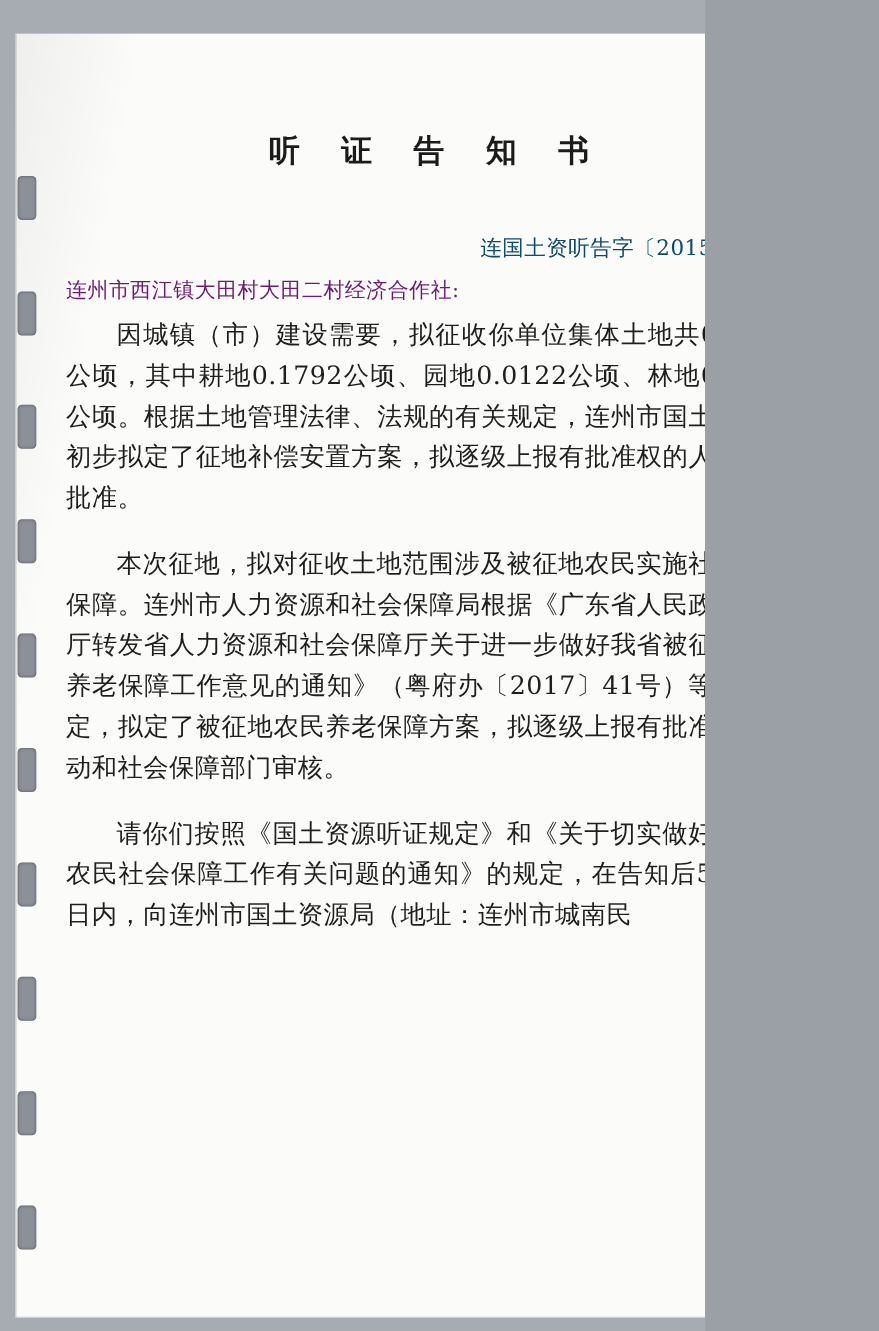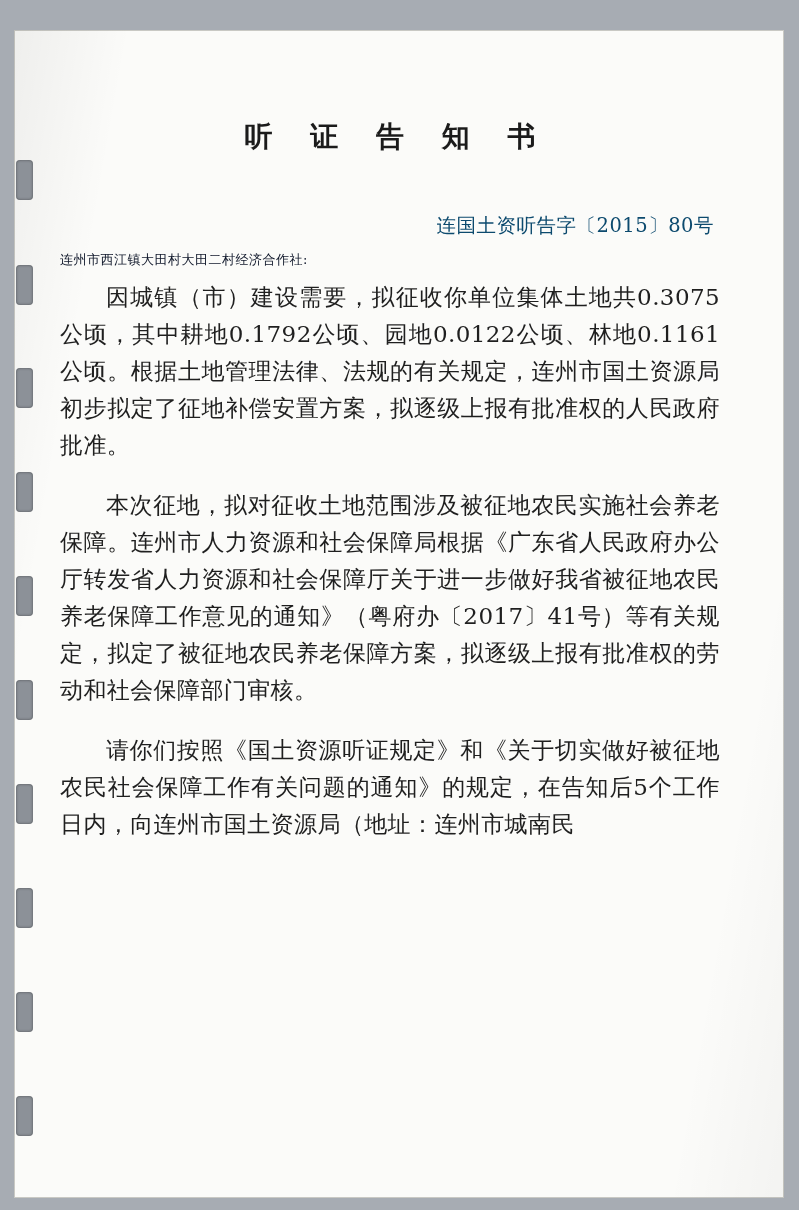--- a/index.html
+++ b/index.html
@@ -2,21 +2,21 @@
 <html><head>
 <meta charset="utf-8">
 <style>
   html, body {
     margin: 0;
     padding: 0;
     background: #9aa0a6;
   }
   .page {
     position: relative;
-    width: 799px;
+    width: 641px;
     height: 1210px;
     background: #a7acb3;
     overflow: hidden;
     font-family: "DejaVu Serif", "Liberation Serif", serif;
   }
   
   .sheet {
     position: absolute;
     left: 14px;
     top: 30px;
@@ -70,22 +70,22 @@
   .doc-number {
     margin-top: 56px;
     text-align: right;
     font-size: 19.5px;
     color: #0c4a6e;
     padding-right: 6px;
     letter-spacing: 0.5px;
   }
   .addressee {
     margin-top: 12px;
-    font-size: 13px;
-    color: #0f172a;
+    font-size: 19px;
+    color: #701a75;
     letter-spacing: 0.5px;
   }
   .para {
     margin-top: 10px;
     font-size: 23px;
     line-height: 37px;
     color: #1f1f1f;
     text-align: justify;
     text-justify: inter-ideograph;
     text-indent: 2em;

